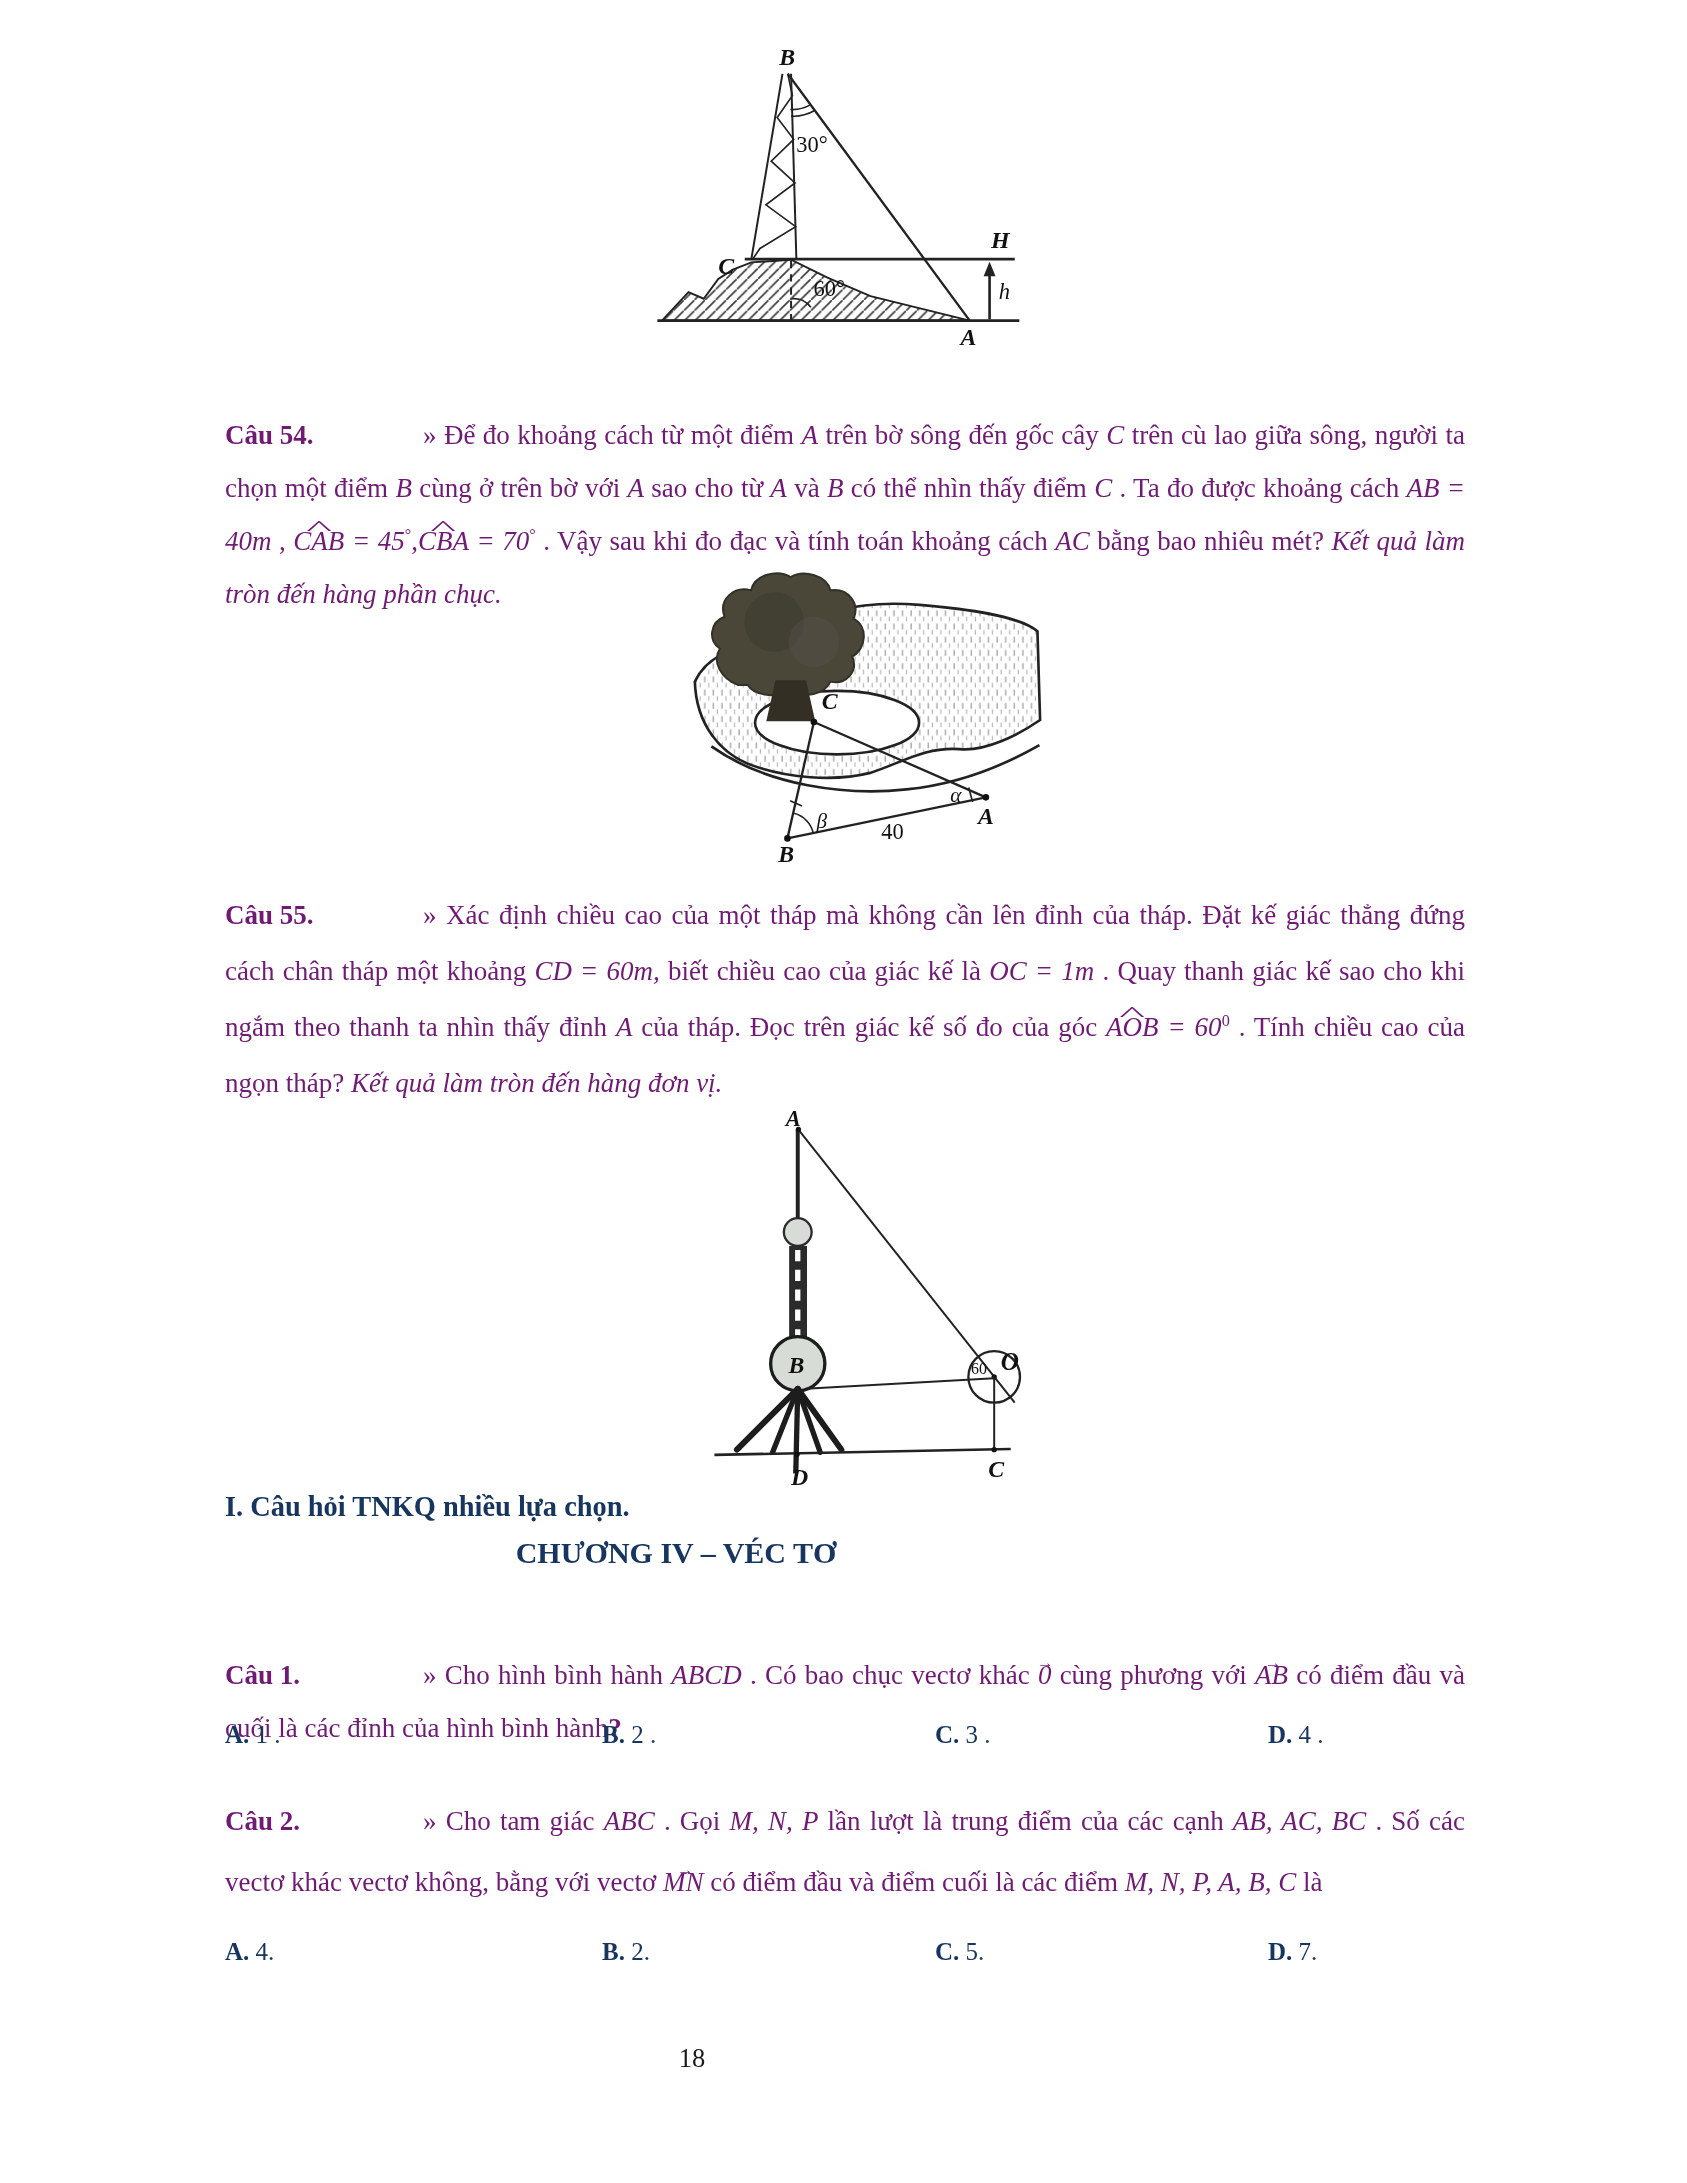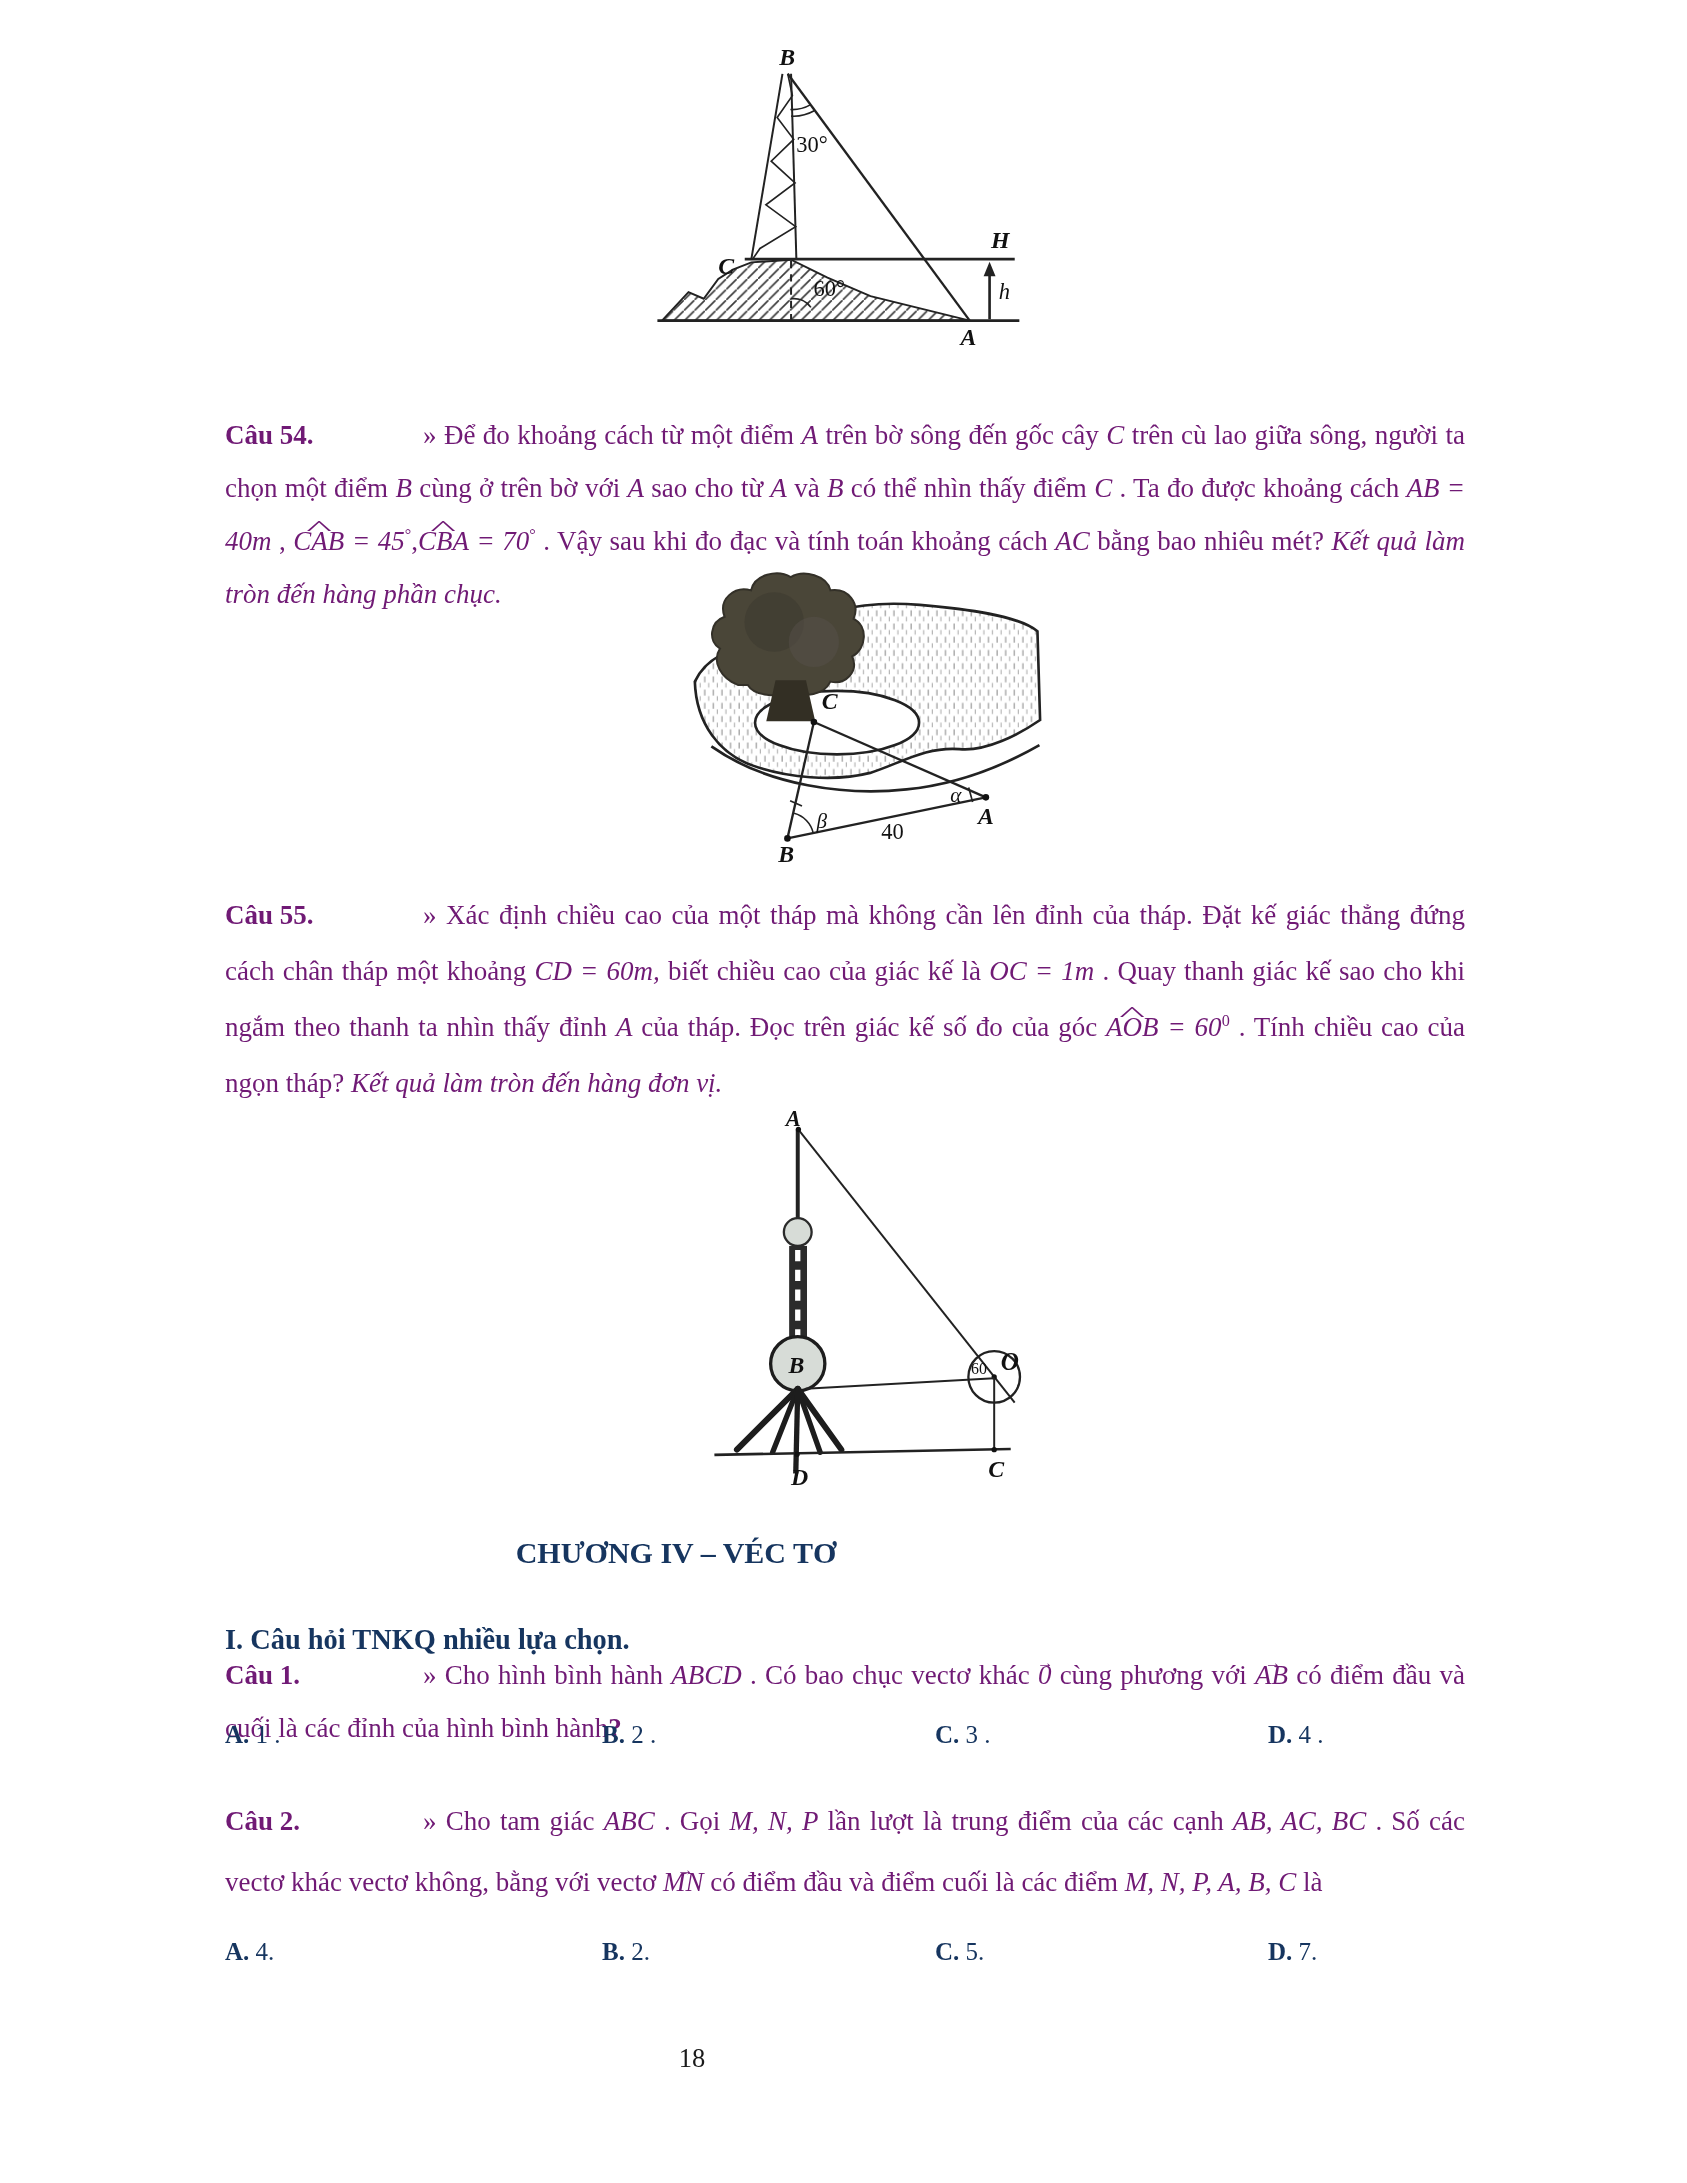--- a/index.html
+++ b/index.html
@@ -187,21 +187,21 @@
 
     <text x="122" y="22" font-size="34" font-style="italic" font-weight="bold" fill="#111">A</text>
     <text x="126" y="396" font-size="36" font-style="italic" font-weight="bold" fill="#111">B</text>
     <text x="402" y="398" font-size="24" fill="#111">60</text>
     <text x="447" y="392" font-size="38" font-style="italic" font-weight="bold" fill="#111">O</text>
     <text x="130" y="566" font-size="36" font-style="italic" font-weight="bold" fill="#111">D</text>
     <text x="428" y="554" font-size="36" font-style="italic" font-weight="bold" fill="#111">C</text>
   </svg>
 
   <h1 class="chapter-title" style="top:1536px;margin:0;">CHƯƠNG IV – VÉC TƠ</h1>
-  <h2 class="section-title" style="top:1624px;margin:0;">I. Câu hỏi TNKQ nhiều lựa chọn.</h2>
+  <h2 class="section-title" style="top:1491px;margin:0;">I. Câu hỏi TNKQ nhiều lựa chọn.</h2>
 
   <p class="para" style="top:1622px;line-height:53px;">
     <span class="qlabel">Câu 1.</span><span><span>» Cho hình bình hành </span><span class="s-i">ABCD</span><span> . Có bao chục vectơ khác </span><span class="s-vec">0</span><span> cùng phương với </span><span class="s-vec">AB</span><span> có điểm đầu và cuối là các đỉnh của hình bình hành</span><span class="s-b">?</span></span>
   </p>
 
   <div class="ans-row" style="top:1721px;">
     <div class="ans"><span class="letter">A.</span> <span>1 .</span></div>
     <div class="ans"><span class="letter">B.</span> <span>2 .</span></div>
     <div class="ans"><span class="letter">C.</span> <span>3 .</span></div>
     <div class="ans"><span class="letter">D.</span> <span>4 .</span></div>

